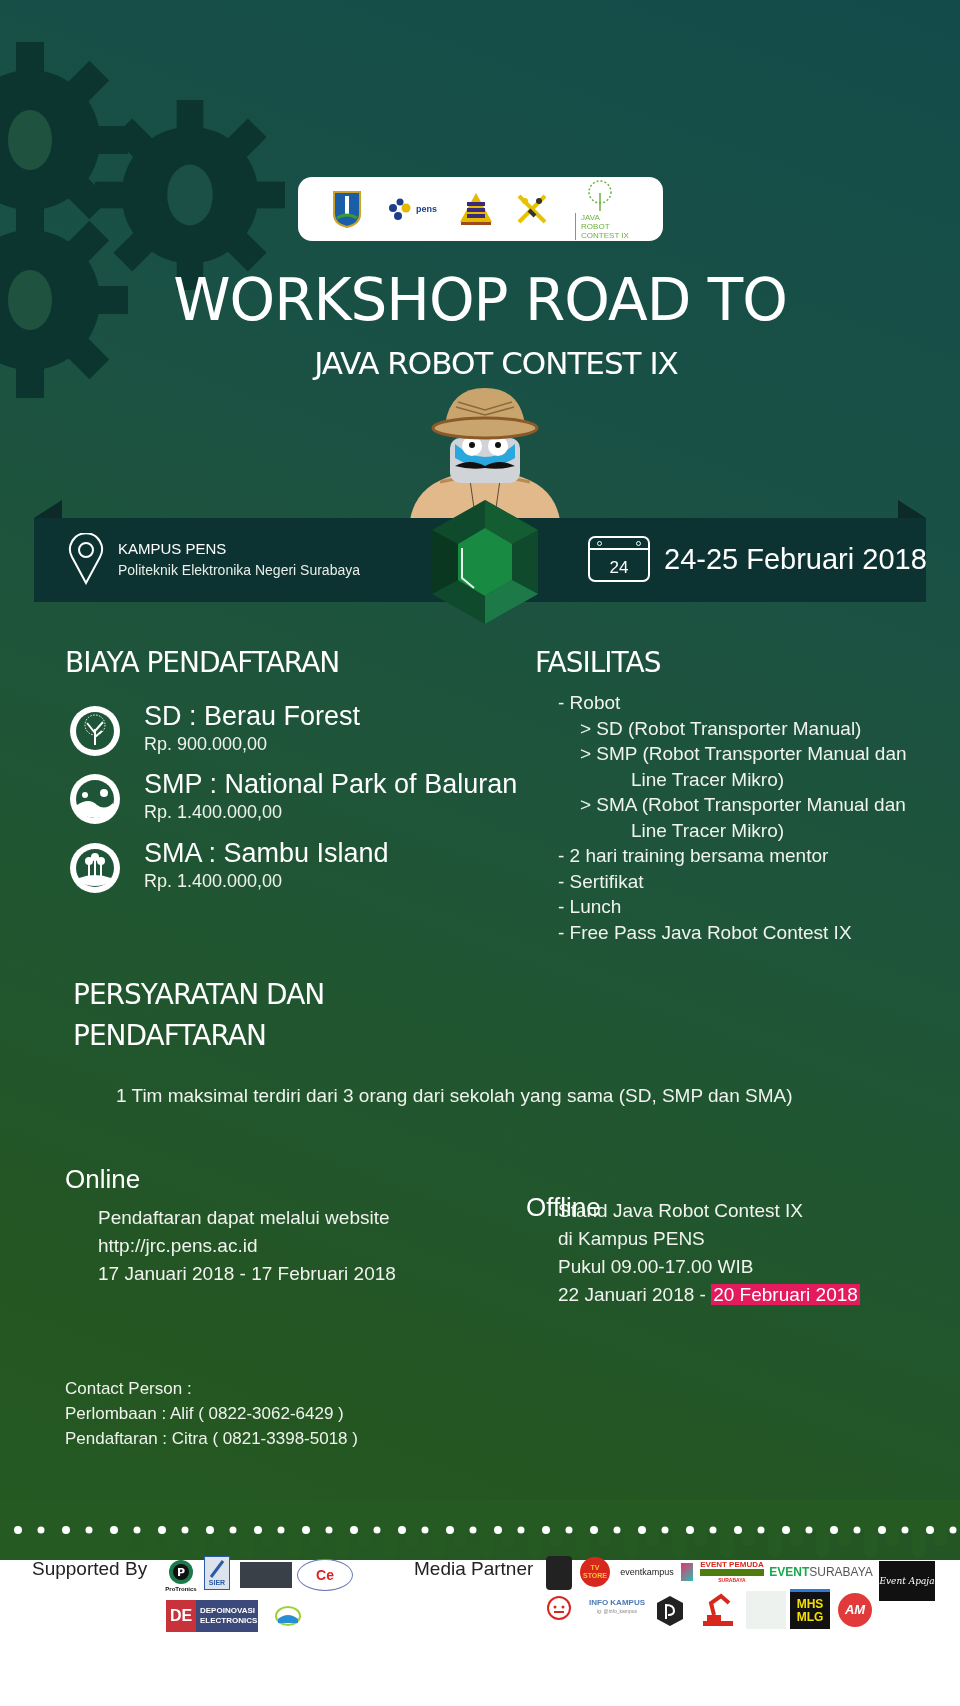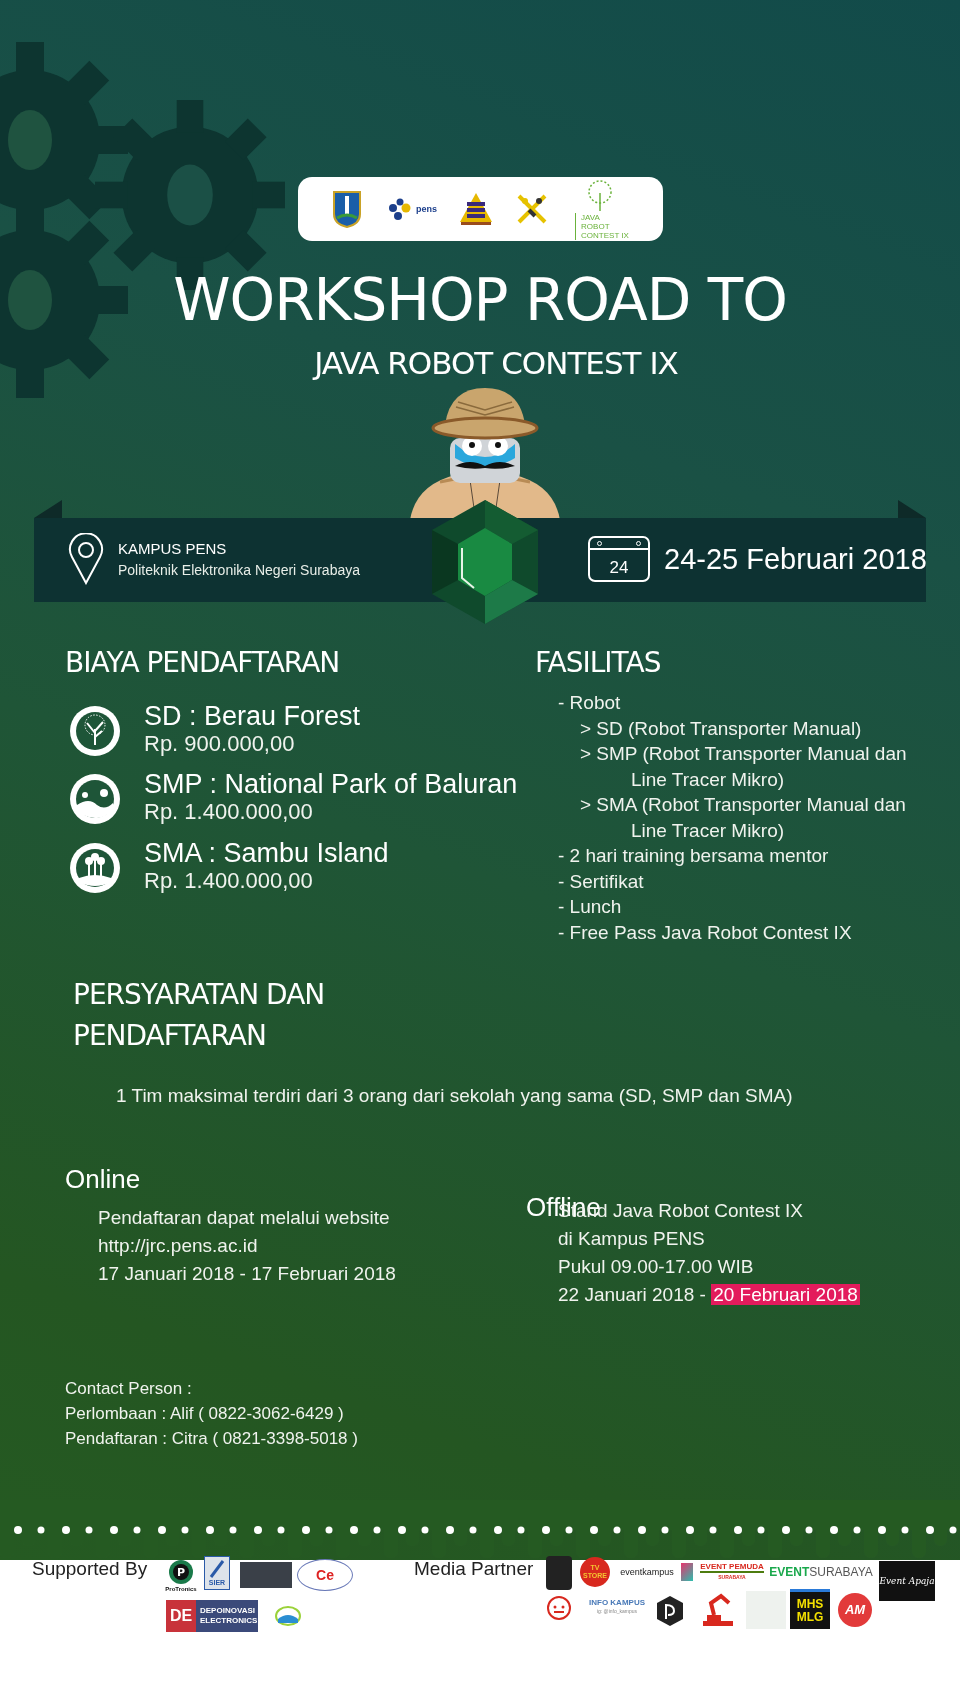--- a/index.html
+++ b/index.html
@@ -48,21 +48,21 @@
   .cal { width: 62px; height: 46px; border: 2px solid #fff; border-radius: 7px; position: relative; }
   .cal .d { position: absolute; bottom: 2px; left: 0; width: 100%; text-align: center; font-size: 17px; color: #fff; }
   .cal .bar { position: absolute; top: 10px; left: 0; width: 100%; border-top: 2px solid #fff; }
   .cal .r1,.cal .r2 { position:absolute; top:3px; width:5px; height:5px; border:1.5px solid #fff; border-radius:50%; }
   .cal .r1 { left: 7px; } .cal .r2 { right: 7px; }
   
   .h-sec { font-family: "DejaVu Sans", sans-serif; font-size: 28px; letter-spacing: -1px; color: #ffffff; position: absolute; }
   .fee { position: absolute; left: 70px; display: flex; align-items: flex-start; gap: 24px; }
   .fee-ico { width: 50px; height: 50px; border-radius: 50%; background: #ffffff; display:flex; align-items:center; justify-content:center; margin-top: 6px; }
   .fee-title { font-size: 27px; color: #ffffff; line-height: 32px; }
-  .fee-price { font-size: 22px; color: #f0f3ee; line-height: 24px; }
+  .fee-price { font-size: 18px; color: #f0f3ee; line-height: 24px; }
   .fas { position: absolute; left: 558px; top: 690px; font-size: 19px; color: #f0f3ee; line-height: 25.5px; }
   .fas div { white-space: nowrap; }
   .ind1 { padding-left: 22px; }
   .ind2 { padding-left: 73px; }
   .req { position: absolute; left: 116px; top: 1082px; width: 700px; font-size: 19px; line-height: 28px; color: #f0f3ee; }
   .sub-h { position: absolute; font-size: 26px; color: #ffffff; }
   .reg-body { position: absolute; font-size: 19px; line-height: 28px; color: #f0f3ee; }
   .hl { background: #e31b5c; color: #ffffff; padding: 0 2px; }
   .contact { position: absolute; left: 65px; top: 1376px; font-size: 17px; line-height: 25px; color: #f0f3ee; }
   
@@ -360,21 +360,21 @@
 
 <div class="fl" style="left:546px;top:1556px;width:26px;height:34px;background:#222;color:#e6c200;border-radius:4px"></div>
 <div class="fl" style="left:580px;top:1557px;width:30px;height:30px;border-radius:50%;background:#d8281e;color:#f4c430">
     <span>TV STORE</span>
   </div>
 <div class="fl" style="left:616px;top:1565px;width:62px;height:14px;color:#222;font-size:9px;font-weight:normal">
     <span>eventkampus</span>
   </div>
 <div class="fl" style="left:681px;top:1563px;width:12px;height:18px;background:linear-gradient(135deg,#e8336d,#2bbfae)"></div>
 <div class="fl" style="left:697px;top:1560px;width:70px;height:24px;flex-direction:column;color:#d8281e">
-  <span style="font-size:8px;border-bottom:2px solid #4d7c0f">EVENT PEMUDA</span>
+  <span style="font-size:8px;border-bottom:7px solid #4d7c0f">EVENT PEMUDA</span>
   <span style="font-size:5px">SURABAYA</span>
 </div>
 <div class="fl" style="left:770px;top:1564px;width:102px;height:16px;font-size:12px;color:#555;font-weight:normal">
   <span style="color:#1aa84c;font-weight:bold">EVENT</span>
     <span>SURABAYA</span>
 </div>
 <div class="fl" style="left:879px;top:1561px;width:56px;height:40px;background:#111;color:#fff;font-style:italic;font-size:9px;font-weight:normal;font-family:'DejaVu Serif',serif">
     <span>Event Apaja</span>
   </div>
 

